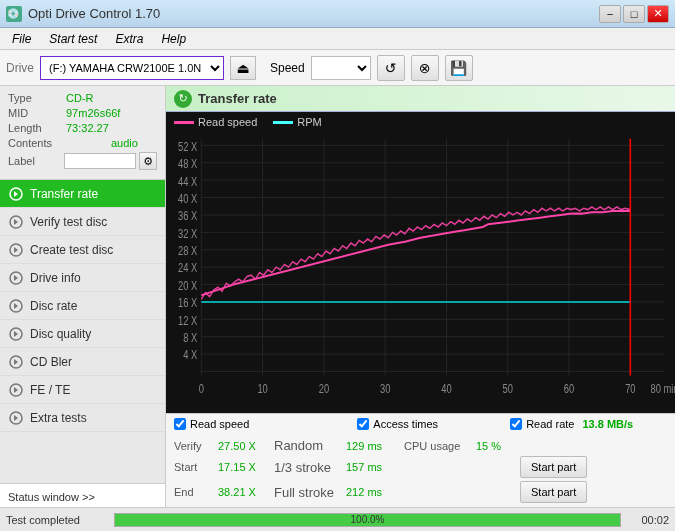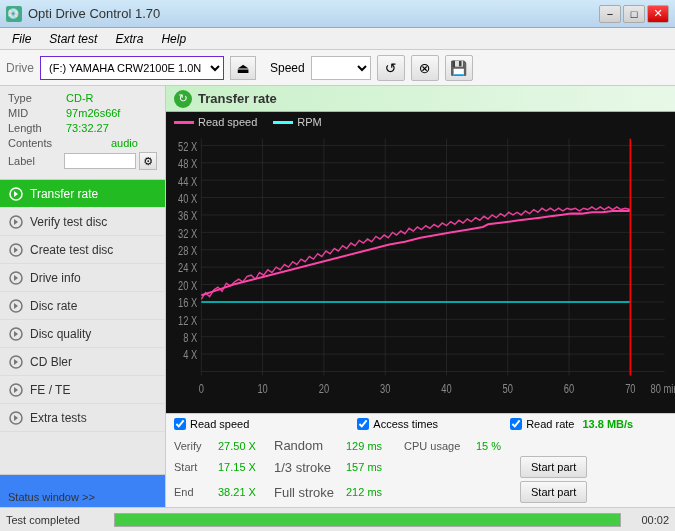--- a/index.html
+++ b/index.html
@@ -68,21 +68,21 @@
     .label-input { width: 72px; height: 16px; border: 1px solid #bbb; background: white; font-size: 11px; padding: 0 2px; }
     .label-settings-btn { width: 18px; height: 18px; margin-left: 3px; border: 1px solid #bbb; background: linear-gradient(to bottom, #f8f8f8, #e0e0e0); cursor: pointer; display: flex; align-items: center; justify-content: center; font-size: 11px; }
     
     
     #nav-items { flex: 1; overflow-y: auto; }
     .nav-item { height: 28px; display: flex; align-items: center; padding: 0 8px; cursor: pointer; gap: 6px; font-size: 12px; color: #333; border-bottom: 1px solid #ddd; }
     .nav-item.active { background: #22bb22; color: white; }
     .nav-item .nav-icon { width: 16px; height: 16px; display: flex; align-items: center; justify-content: center; font-size: 12px; flex-shrink: 0; }
     
     
-    #status-window-btn { height: 24px; display: flex; align-items: flex-start; padding: 16px 8px; cursor: pointer; background: #3b82f6; border-top: 1px solid #ccc; font-size: 11px; color: #333; gap: 4px; }
+    #status-window-btn { height: 24px; display: flex; align-items: flex-end; padding: 4px 8px; cursor: pointer; background: #ffffff; border-top: 1px solid #ccc; font-size: 11px; color: #333; gap: 4px; }
     
     
     #right-panel { flex: 1; display: flex; flex-direction: column; background: #f5f5f5; }
     
     
     #chart-header {
       background: linear-gradient(to right, #c8f0c8, #e8f8e8);
       height: 26px;
       display: flex;
       align-items: center;
@@ -438,15 +438,16 @@
         </div>
       </div>
 
   </div>
 </div>
 
 <div id="statusbar">
   <span class="status-text">Test completed</span>
   <div id="progress-bar-container">
     <div id="progress-bar-fill"></div>
+    <div id="progress-bar-text">100.0%</div>
   </div>
   <span class="time-val">00:02</span>
 </div>
 
 </body></html>

